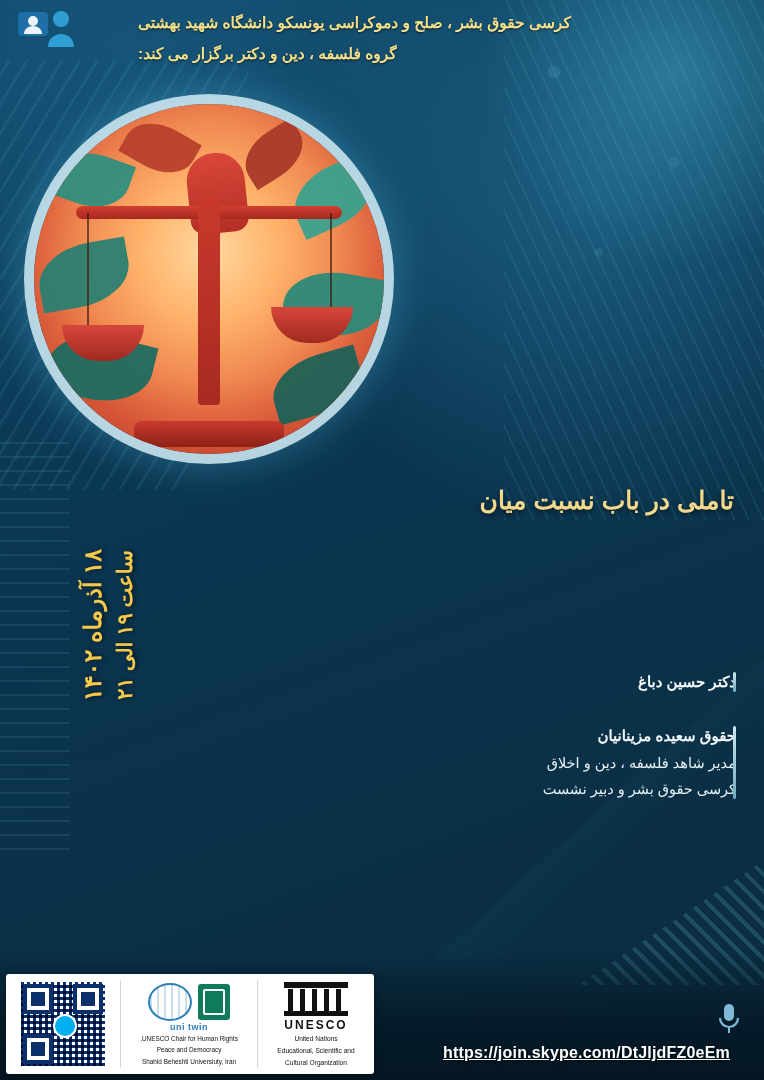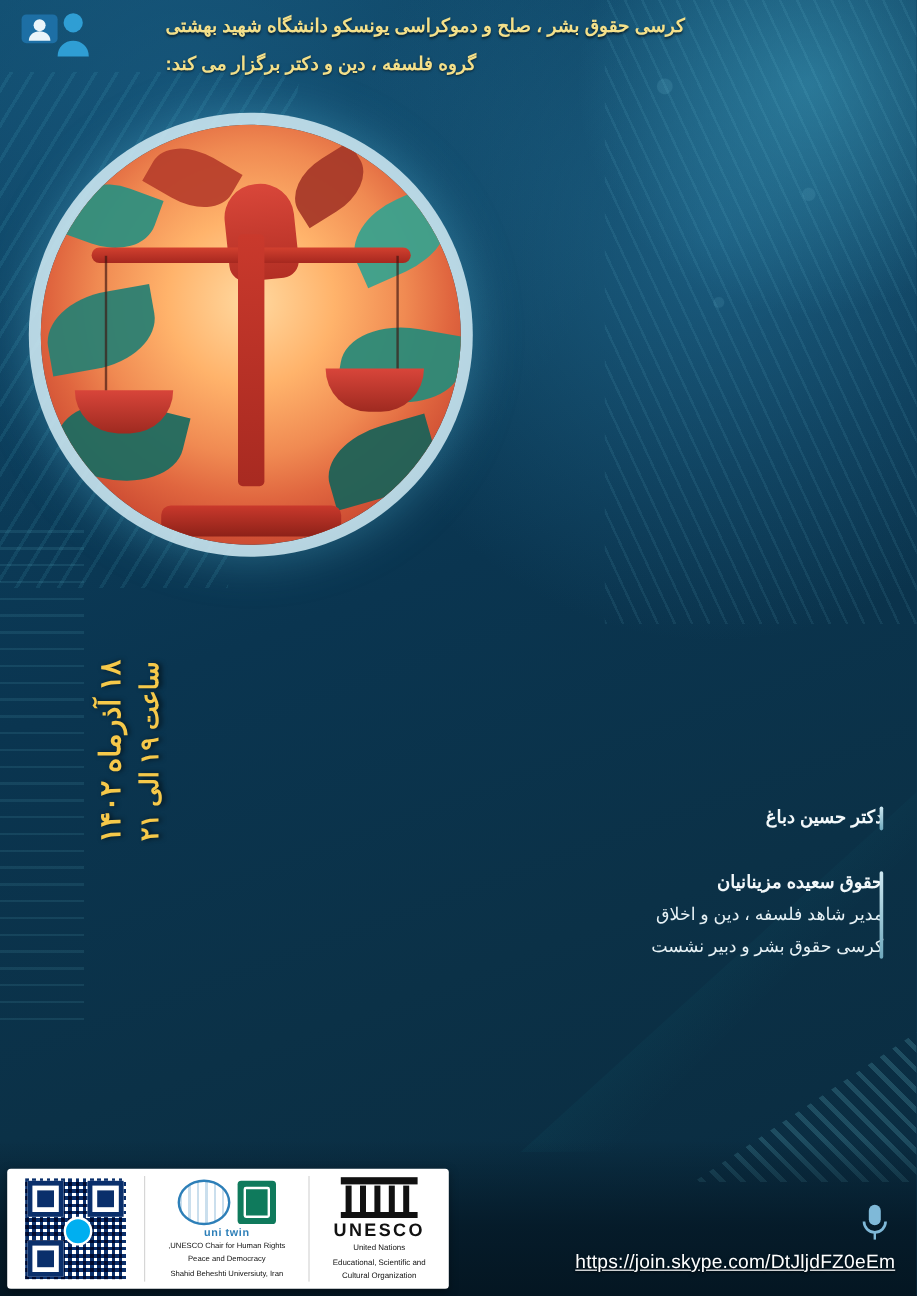--- a/index.html
+++ b/index.html
@@ -144,21 +144,21 @@
   .footer-panel{
     position:absolute;left:6px;bottom:6px;width:368px;height:100px;
     background:#ffffff;border-radius:3px;display:flex;align-items:center;
     box-shadow:0 2px 8px rgba(0,0,0,.35);
   }
   .unesco{width:112px;text-align:center;padding:4px 2px 2px;}
   .unesco .temple{margin:0 auto;width:64px;height:34px;position:relative;}
   .unesco .temple .roof{position:absolute;top:0;left:0;width:64px;height:6px;background:#111;}
   .unesco .temple .col{position:absolute;top:7px;width:5px;height:22px;background:#111;}
   .unesco .temple .floor{position:absolute;bottom:0;left:0;width:64px;height:5px;background:#111;}
-  .unesco .word{font-size:15px;font-weight:bold;letter-spacing:2px;color:#111;margin-top:2px;}
+  .unesco .word{font-size:12px;font-weight:bold;letter-spacing:2px;color:#111;margin-top:2px;}
   .unesco .sub{font-size:6.6px;color:#111;line-height:1.35;margin-top:3px;}
   .unitwin{width:128px;text-align:center;border-left:1px solid #d6d6d6;border-right:1px solid #d6d6d6;padding:2px 4px;}
   .unitwin .logos{display:flex;align-items:center;justify-content:center;gap:6px;height:40px;}
   .unitwin .globe{
     width:40px;height:34px;border:2px solid #2d7fb8;border-radius:50%;
     background:repeating-linear-gradient(90deg,rgba(45,127,184,.25) 0 2px,transparent 2px 7px);
   }
   .unitwin .sbu{
     width:32px;height:36px;background:#0f7a5c;border-radius:3px;
     position:relative;
@@ -178,21 +178,21 @@
   }
   .qr .fc{position:absolute;width:22px;height:22px;border:4px solid #0a2f6b;background:#fff;}
   .qr .fc.tl{top:2px;left:2px;} .qr .fc.tr{top:2px;right:2px;} .qr .fc.bl{bottom:2px;left:2px;}
   .qr .fc:after{content:"";position:absolute;inset:4px;background:#0a2f6b;}
   .qr .skype{
     position:absolute;left:50%;top:50%;width:20px;height:20px;margin:-10px 0 0 -10px;
     background:#00aff0;border-radius:50%;border:2px solid #fff;
   }
 
   .skype-link{
-    position:absolute;right:18px;bottom:18px;color:#ffffff;font-size:16px;font-weight:normal;
+    position:absolute;right:34px;bottom:18px;color:#ffffff;font-size:16px;font-weight:bold;
     direction:ltr;text-shadow:0 1px 3px rgba(0,0,0,.7);letter-spacing:.2px;
   }
   .mic{
     position:absolute;right:22px;bottom:44px;width:26px;height:34px;
   }
 </style>
 </head>
 <body>
 
 <div class="poster">
@@ -232,20 +232,21 @@
     <div class="beam"></div>
     <div class="scale-post"></div>
     <div class="string" style="left:15%;top:31%;height:34%;"></div>
     <div class="string" style="right:15%;top:31%;height:28%;"></div>
     <div class="pan left"></div>
     <div class="pan right"></div>
     <div class="base"></div>
   </div>
 
   <div class="title-wrap">
+    <div class="subtitle">تاملی در باب نسبت میان</div>
   </div>
 
   <div class="datebox">
     <div class="d1">۱۸ آذرماه ۱۴۰۲</div>
     <div class="d2">ساعت ۱۹ الی ۲۱</div>
   </div>
 
   <div class="speakers">
 
     <div class="speaker">

